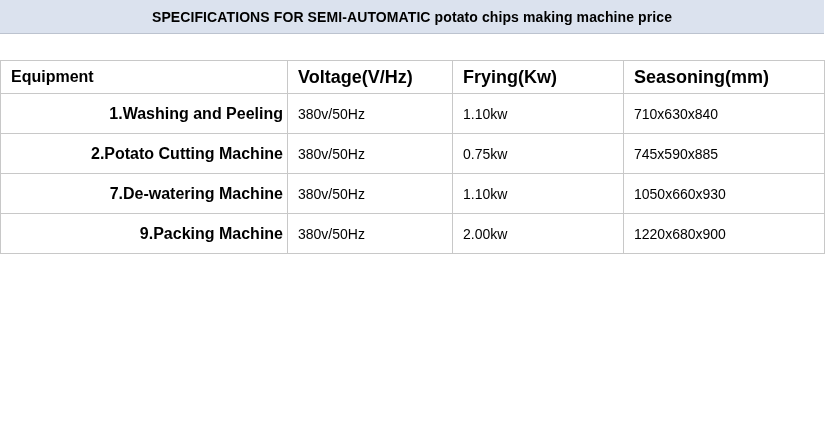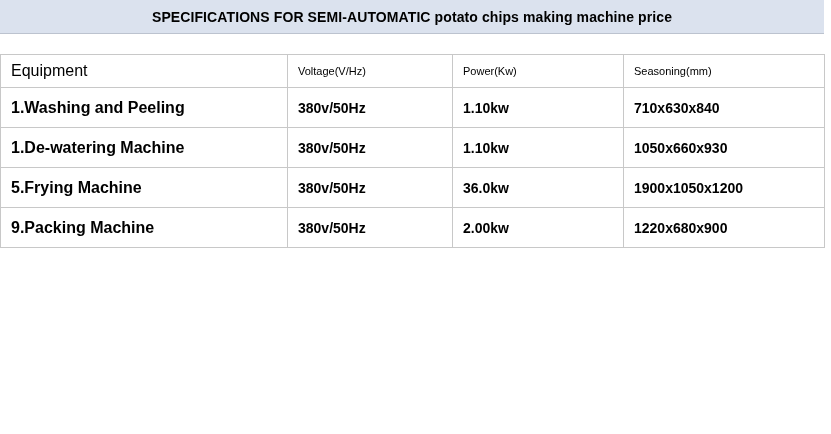--- a/index.html
+++ b/index.html
@@ -22,96 +22,97 @@
     height: 34px;
     background: #dbe2ee;
     border-bottom: 1px solid #bcc3cf;
     box-sizing: border-box;
     display: flex;
     align-items: center;
     justify-content: center;
     font-size: 14px;
     font-weight: bold;
     letter-spacing: 0.1px;
-    margin-bottom: 20px;
+    margin-bottom: 26px;
   }
   table.specs {
     width: 824px;
     border-collapse: collapse;
     table-layout: fixed;
   }
   table.specs th,
   table.specs td {
     border: 1px solid #c8c8c8;
     text-align: left;
     vertical-align: middle;
     padding: 0 4px 0 10px;
     background: #ffffff;
     overflow: hidden;
     white-space: nowrap;
   }
   thead th {
     height: 32px;
-    font-size: 11px;
-    font-weight: normal;
+    font-size: 18px;
+    font-weight: bold;
   }
   thead th.col-equipment {
     font-size: 16px;
-    font-weight: normal;
+    font-weight: bold;
   }
   tbody td {
     height: 39px;
     font-size: 14px;
-    font-weight: bold;
+    font-weight: normal;
   }
   tbody td.cell-equipment {
     font-size: 16px;
     font-weight: bold;
+    text-align: right;
   }
 </style>
 </head>
 <body>
 
 <div class="page">
 
   <div class="title-bar">SPECIFICATIONS FOR SEMI-AUTOMATIC potato chips making machine price</div>
 
   <table class="specs">
     <colgroup>
       <col style="width:287px">
       <col style="width:165px">
       <col style="width:171px">
       <col style="width:201px">
     </colgroup>
     <thead>
       <tr>
         <th class="col-equipment">Equipment</th>
         <th>Voltage(V/Hz)</th>
-        <th>Power(Kw)</th>
+        <th>Frying(Kw)</th>
         <th>Seasoning(mm)</th>
       </tr>
     </thead>
     <tbody id="rows-body">
         <tr>
           <td class="cell-equipment">1.Washing and Peeling</td>
           <td class="cell-voltage">380v/50Hz</td>
           <td class="cell-power">1.10kw</td>
           <td class="cell-dimension">710x630x840</td>
         </tr>
         <tr>
-          <td class="cell-equipment">1.De-watering Machine</td>
+          <td class="cell-equipment">2.Potato Cutting Machine</td>
+          <td class="cell-voltage">380v/50Hz</td>
+          <td class="cell-power">0.75kw</td>
+          <td class="cell-dimension">745x590x885</td>
+        </tr>
+        <tr>
+          <td class="cell-equipment">7.De-watering Machine</td>
           <td class="cell-voltage">380v/50Hz</td>
           <td class="cell-power">1.10kw</td>
           <td class="cell-dimension">1050x660x930</td>
-        </tr>
-        <tr>
-          <td class="cell-equipment">5.Frying Machine</td>
-          <td class="cell-voltage">380v/50Hz</td>
-          <td class="cell-power">36.0kw</td>
-          <td class="cell-dimension">1900x1050x1200</td>
         </tr>
         <tr>
           <td class="cell-equipment">9.Packing Machine</td>
           <td class="cell-voltage">380v/50Hz</td>
           <td class="cell-power">2.00kw</td>
           <td class="cell-dimension">1220x680x900</td>
         </tr>
       </tbody>
   </table>
 

